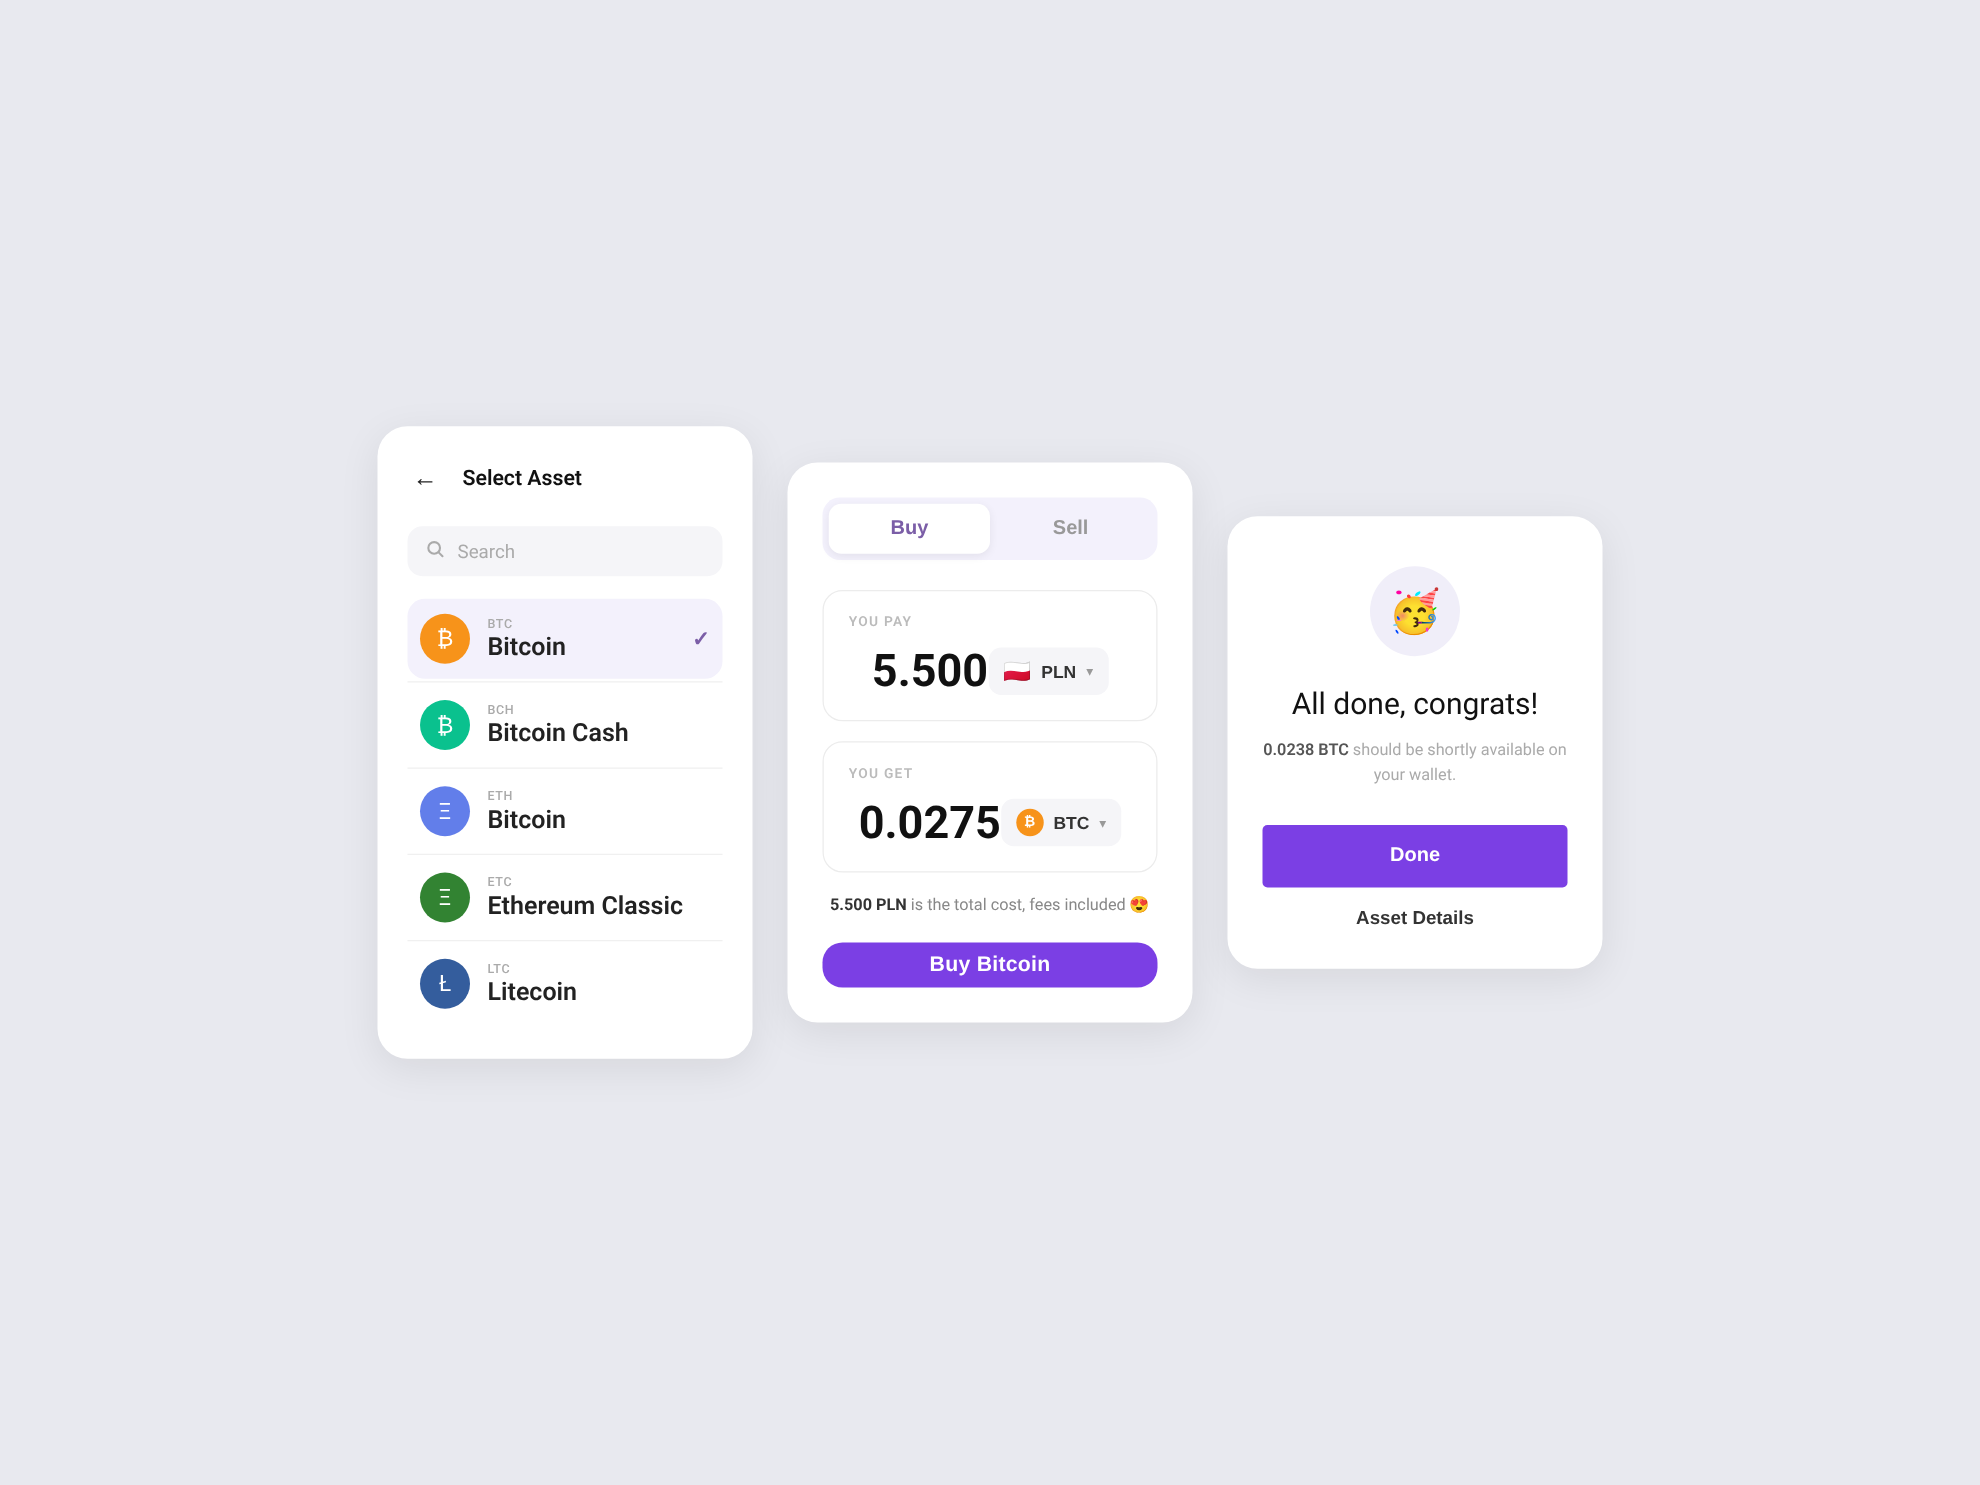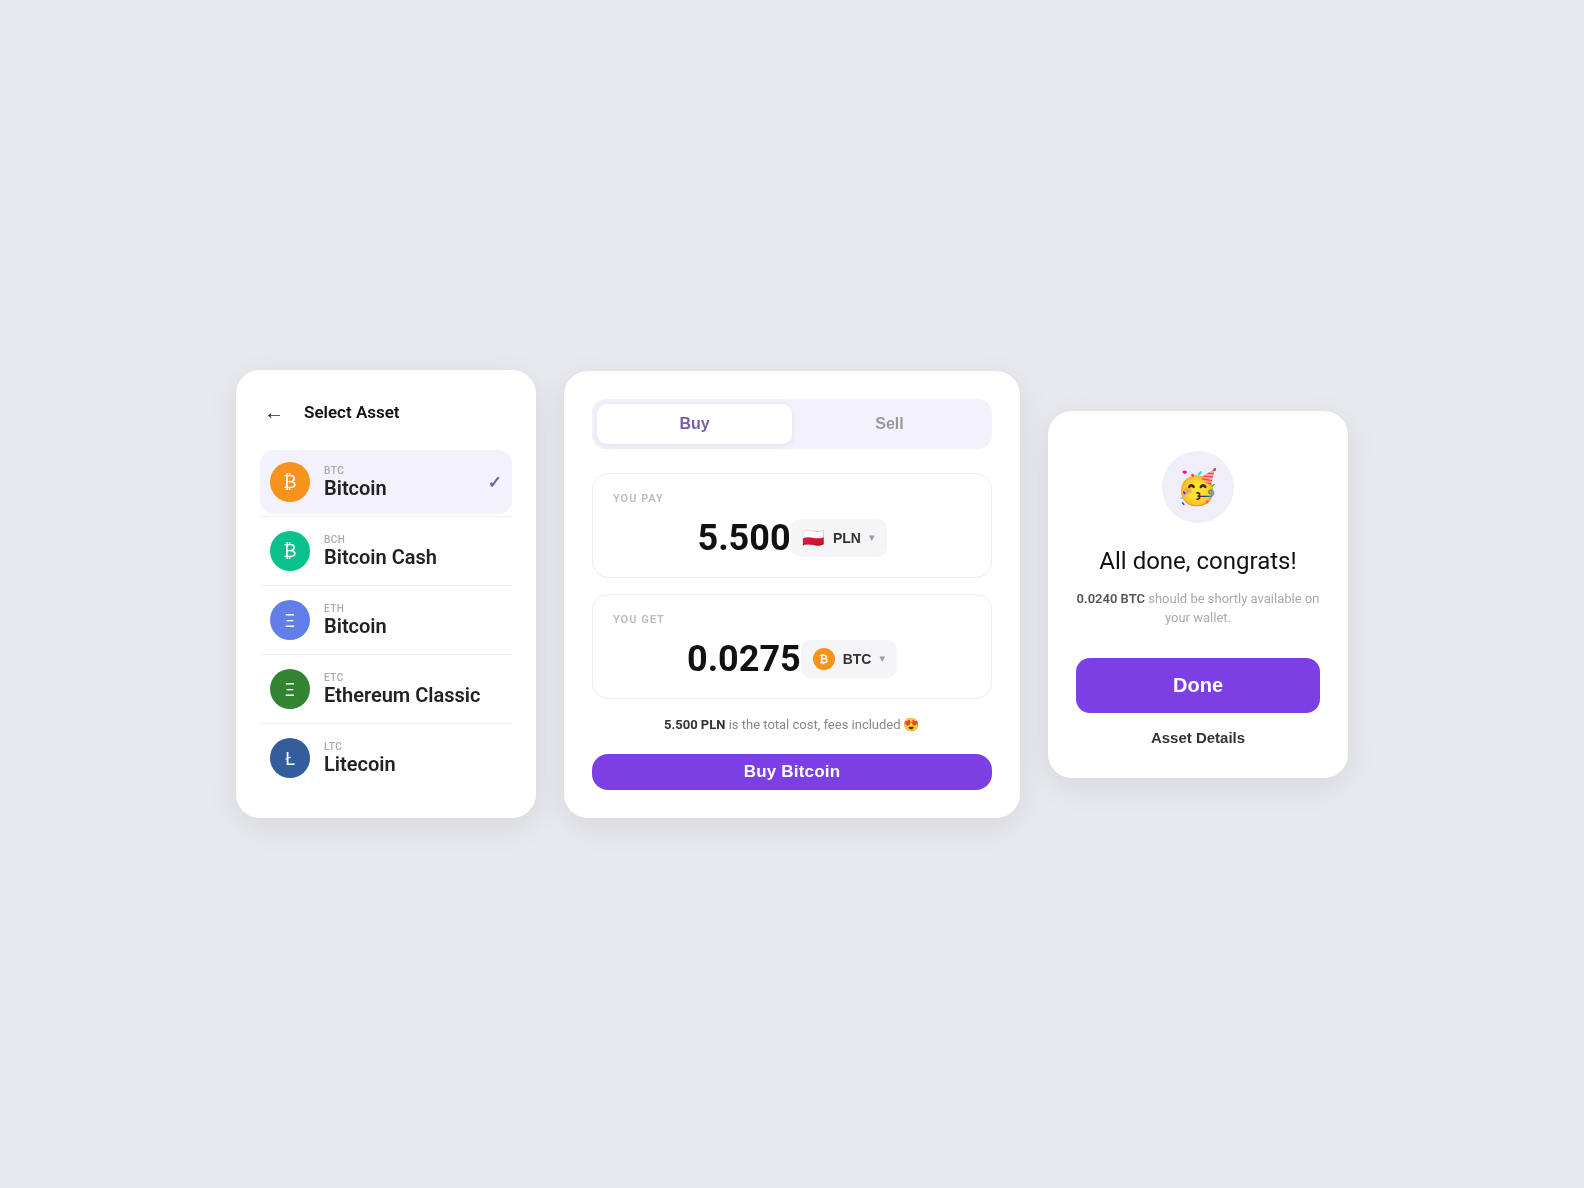--- a/index.html
+++ b/index.html
@@ -119,21 +119,21 @@
     .divider-line {
       height: 1px;
       background: #f0f0f0;
       margin: 2px 0;
     }
 
     
     .buy-sell-panel {
       background: #fff;
       border-radius: 24px;
-      width: 456px;
+      width: 324px;
       padding: 28px 28px 28px 28px;
       box-shadow: 0 8px 32px rgba(0,0,0,0.08);
     }
     .tab-row {
       display: flex;
       background: #f3f1fc;
       border-radius: 14px;
       padding: 5px;
       margin-bottom: 24px;
     }
@@ -273,22 +273,22 @@
     .congrats-sub strong {
       color: #555;
       font-weight: 600;
     }
     .done-btn {
       width: 100%;
       padding: 16px;
       background: #7b3fe4;
       color: #fff;
       border: none;
-      border-radius: 14px;
-      font-size: 20px;
+      border-radius: 4px;
+      font-size: 16px;
       font-weight: 700;
       cursor: pointer;
       margin-bottom: 16px;
     }
     .view-details-btn {
       background: none;
       border: none;
       font-size: 15px;
       font-weight: 600;
       color: #333;
@@ -299,20 +299,29 @@
 <body>
 
 <div class="container">
 
   <div class="select-asset-panel">
     <div class="panel-header">
       <button class="back-btn">←</button>
       <span class="panel-title">Select Asset</span>
     </div>
 
+    <div class="search-box">
+      <span class="search-icon-wrap">
+        <svg width="16" height="16" viewBox="0 0 24 24" fill="none" stroke="#aaa" stroke-width="2.5" stroke-linecap="round" stroke-linejoin="round">
+          <circle cx="11" cy="11" r="7"></circle>
+            <line x1="21" y1="21" x2="16.65" y2="16.65"></line>
+        </svg>
+      </span>
+      <span class="search-input-display">Search</span>
+    </div>
 
     <div class="asset-list">
 
       <div class="asset-item selected">
         <div class="asset-icon btc">₿</div>
         <div class="asset-info">
           <span class="asset-code">BTC</span>
           <span class="asset-name">Bitcoin</span>
         </div>
         <span class="check-mark">✓</span>
@@ -397,19 +406,19 @@
 
     <button class="buy-btn">Buy Bitcoin</button>
   </div>
 
   <div class="congrats-panel">
     <div class="emoji-circle">
       <span>🥳</span>
     </div>
     <div class="congrats-title">All done, congrats!</div>
     <div class="congrats-sub">
-      <strong>0.0240 BTC</strong><span> should be shortly available on your wallet.</span>
+      <strong>0.0238 BTC</strong><span> should be shortly available on your wallet.</span>
     </div>
     <button class="done-btn">Done</button>
     <button class="view-details-btn">Asset Details</button>
   </div>
 
 </div>
 
 </body></html>

